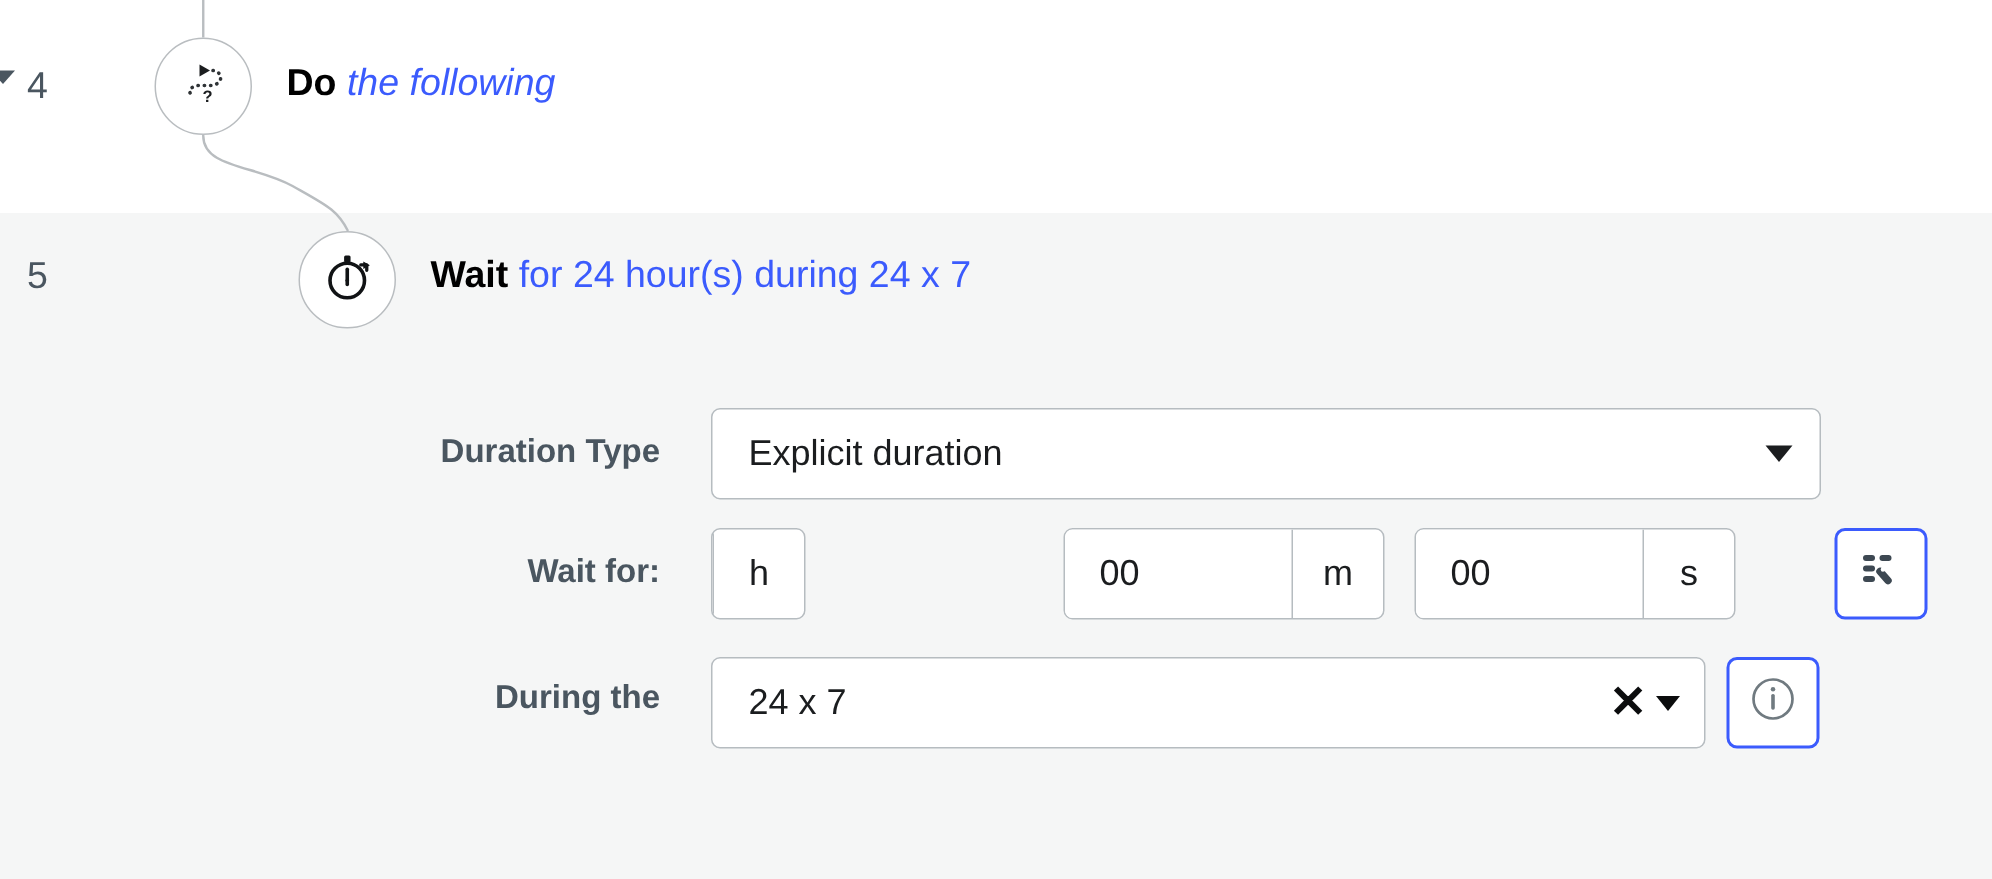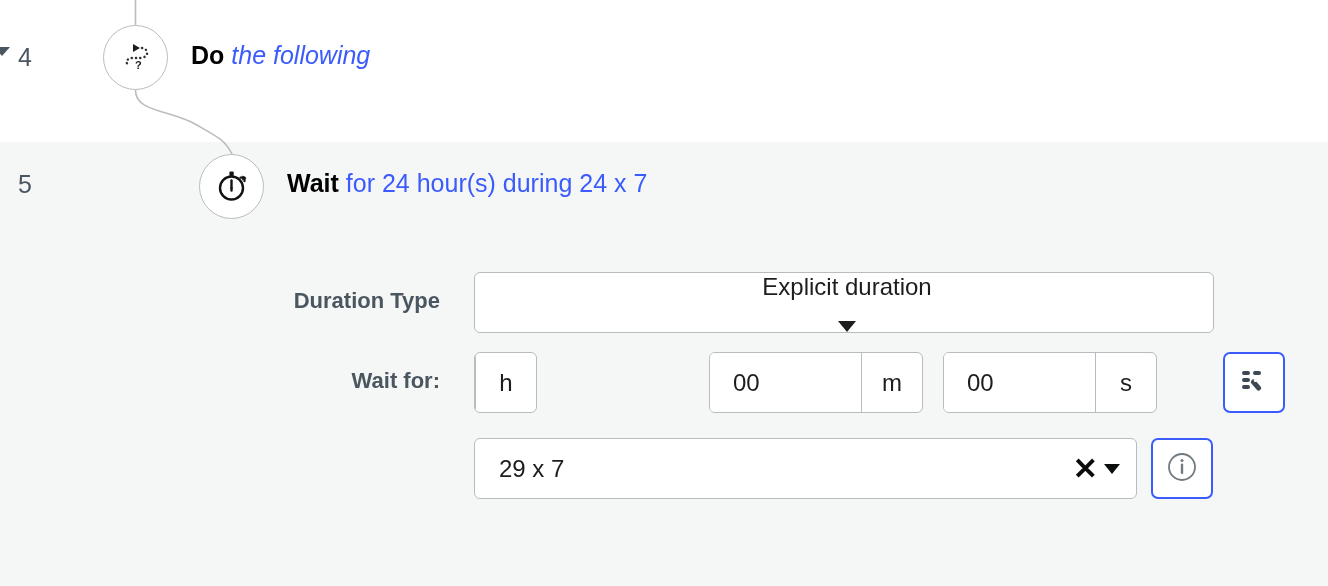--- a/index.html
+++ b/index.html
@@ -116,21 +116,20 @@
     background: #ffffff;
     border: 1.5px solid #b6bcc0;
     border-radius: 6px;
     box-sizing: border-box;
     display: flex;
     align-items: center;
     padding: 0 18px 0 24px;
     font-size: 24px;
     color: #1b1d1f;
     justify-content: space-between;
-    flex-direction: column;
   }
   .caret-down {
     width: 0; height: 0;
     border-left: 9px solid transparent;
     border-right: 9px solid transparent;
     border-top: 11px solid #1b1d1f;
   }
 
   
   .row-waitfor { left: 0; top: 366px; }
@@ -313,25 +312,26 @@
       <rect x="3" y="12" width="8" height="4" rx="2" fill="#3d4852"></rect>
       <rect x="3" y="19" width="8" height="4" rx="2" fill="#3d4852"></rect>
       <rect x="14.5" y="12.5" width="5" height="13" rx="2.4" fill="#3d4852" transform="rotate(-41 17 19)"></rect>
       <circle cx="16.3" cy="14.6" r="1.5" fill="#ffffff"></circle>
     </svg>
   </span>
 </div>
 
 <div class="form-row row-schedule">
   <div class="field-label">
+    <div>During the</div>
   </div>
 </div>
 
 <div class="sched-box">
-  <span>29 x 7</span>
+  <span>24 x 7</span>
   <span class="sched-right">
     <span class="clear-x">✕</span>
     <span class="small-caret"></span>
   </span>
 </div>
 
 <div class="icon-btn btn-info">
   <span>
     <svg width="34" height="34" viewBox="0 0 34 34">
       <circle cx="17" cy="17" r="13" stroke="#707a80" stroke-width="1.8" fill="none"></circle>

